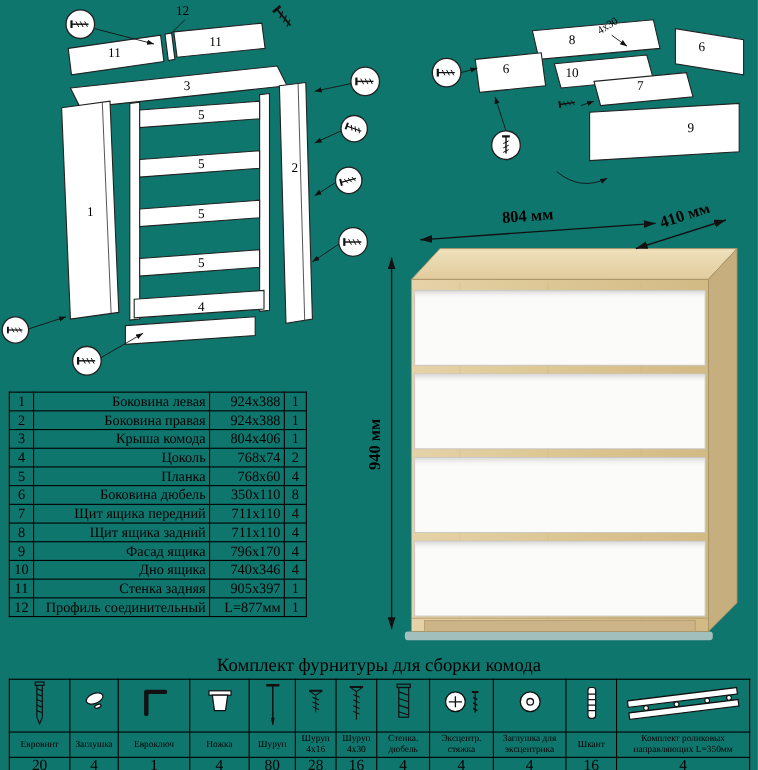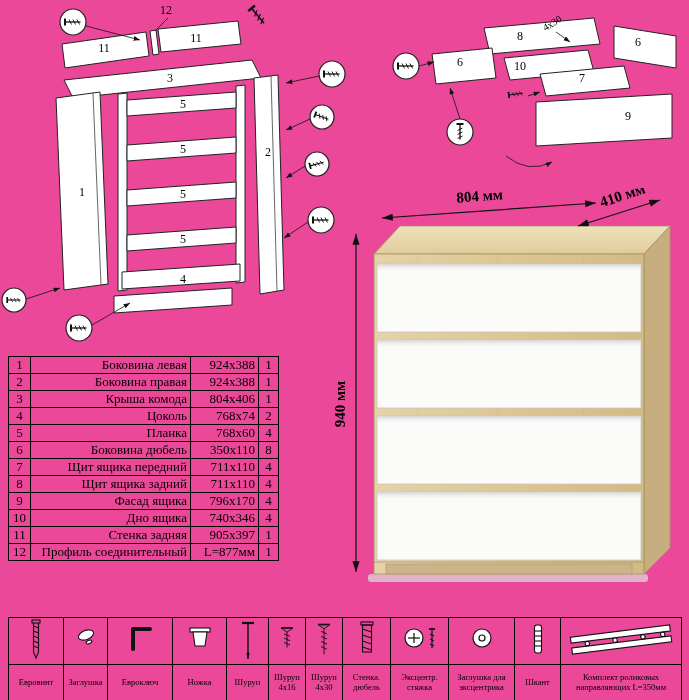--- a/index.html
+++ b/index.html
@@ -1,18 +1,18 @@
 <!DOCTYPE html>
 <html><head>
 <meta charset="utf-8">
 <style>
   * { margin:0; padding:0; box-sizing:border-box; }
   html,body { background:#fff; }
   body { width:689px; height:700px; font-family:"Liberation Serif", serif; color:#000; }
-  .page { position:relative; width:689px; height:700px; background:#ec4899; overflow:hidden; }
+  .page { position:relative; width:689px; height:700px; background:#0f766e; overflow:hidden; }
   .abs { position:absolute; }
 
   svg text { font-family:"Liberation Serif", serif; fill:#000; }
   .dlabel { font-size:12px; }
   .dlabel-sm { font-size:10px; }
   .dim-label { font-size:15px; font-weight:bold; }
 
   
   .parts-table { position:absolute; left:8px; top:356px; border-collapse:collapse; font-size:13px; }
   .parts-table td { border:1px solid #000; height:17px; padding:0 3px; line-height:1.05; white-space:nowrap; }
@@ -20,21 +20,21 @@
   .c-name { width:160px; text-align:right; }
   .c-size { width:68px; text-align:right; }
   .c-qty { width:20px; text-align:center; }
   .indent { padding-left:18px !important;margin-top:25px; }
 
   
   .hw-title { position:absolute; left:0; top:595px; width:689px; text-align:center; font-size:17px; }
   .hw-table { position:absolute; left:8px; top:617px; width:673px; border-collapse:collapse; table-layout:fixed; }
   .hw-table td { border:1px solid #000; text-align:center; vertical-align:middle; padding:0; overflow:hidden; }
   .hw-icon-cell { height:44px; }
-  .hw-label-cell { height:36px; }
+  .hw-label-cell { height:23px; }
   .hw-label { font-size:8.5px; line-height:1.12; white-space:pre-line; }
   .hw-qty-cell { height:17px; font-size:14px; }
 </style>
 </head>
 <body>
 
 <div class="page">
 
   <svg class="abs" style="left:0;top:0" width="350" height="350" viewBox="0 0 350 350">
     <defs>
@@ -323,20 +323,21 @@
         </tr>
       <tr>
           <td class="c-num">12</td>
           <td class="c-name">Профиль соединительный</td>
           <td class="c-size">L=877мм</td>
           <td class="c-qty">1</td>
         </tr>
     </tbody>
   </table>
 
+  <div class="hw-title">Комплект фурнитуры для сборки комода</div>
 
   <table class="hw-table">
     <colgroup>
       <col style="width:55px">
         <col style="width:44px">
         <col style="width:65px">
         <col style="width:54px">
       <col style="width:42px">
         <col style="width:37px">
         <col style="width:37px">

